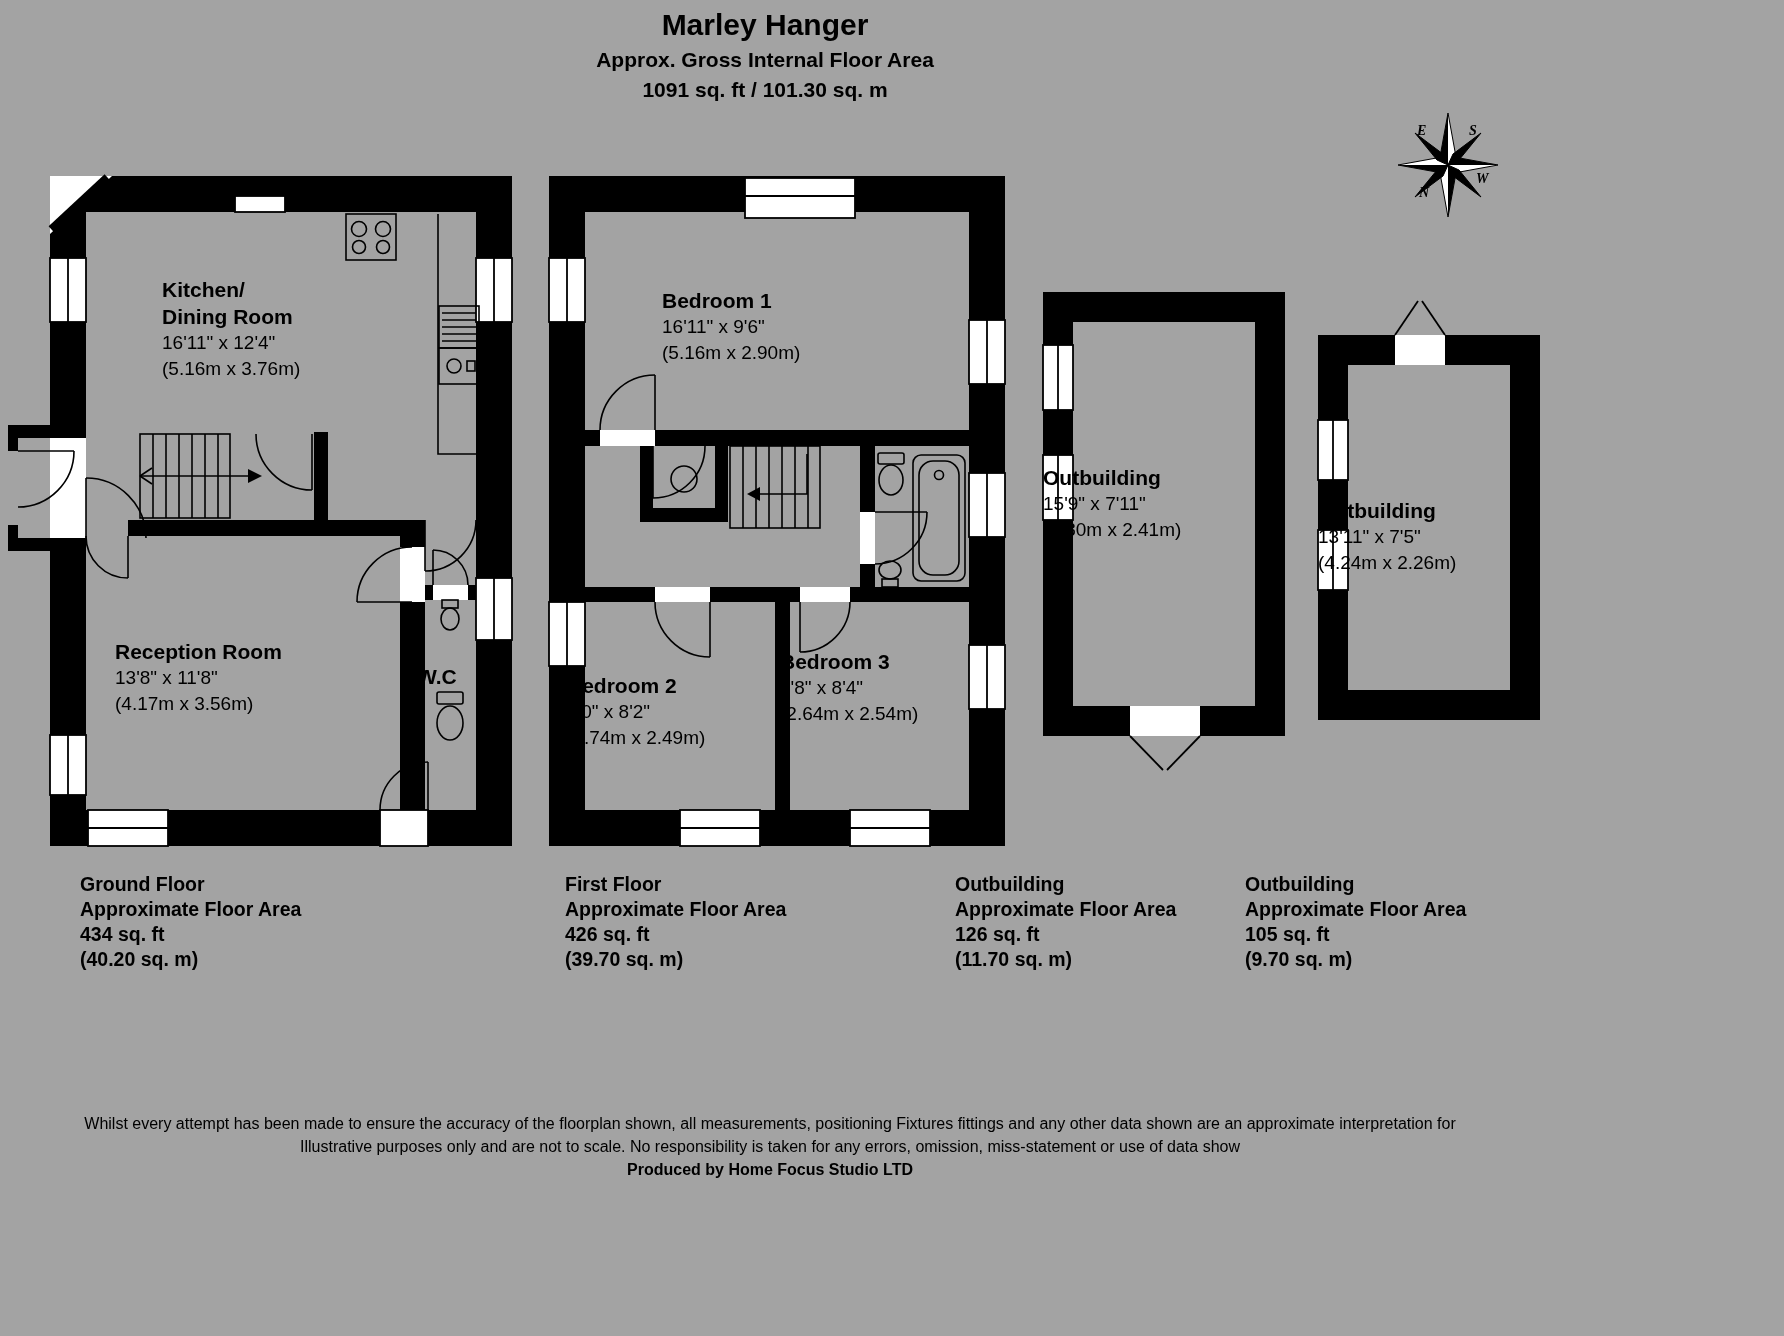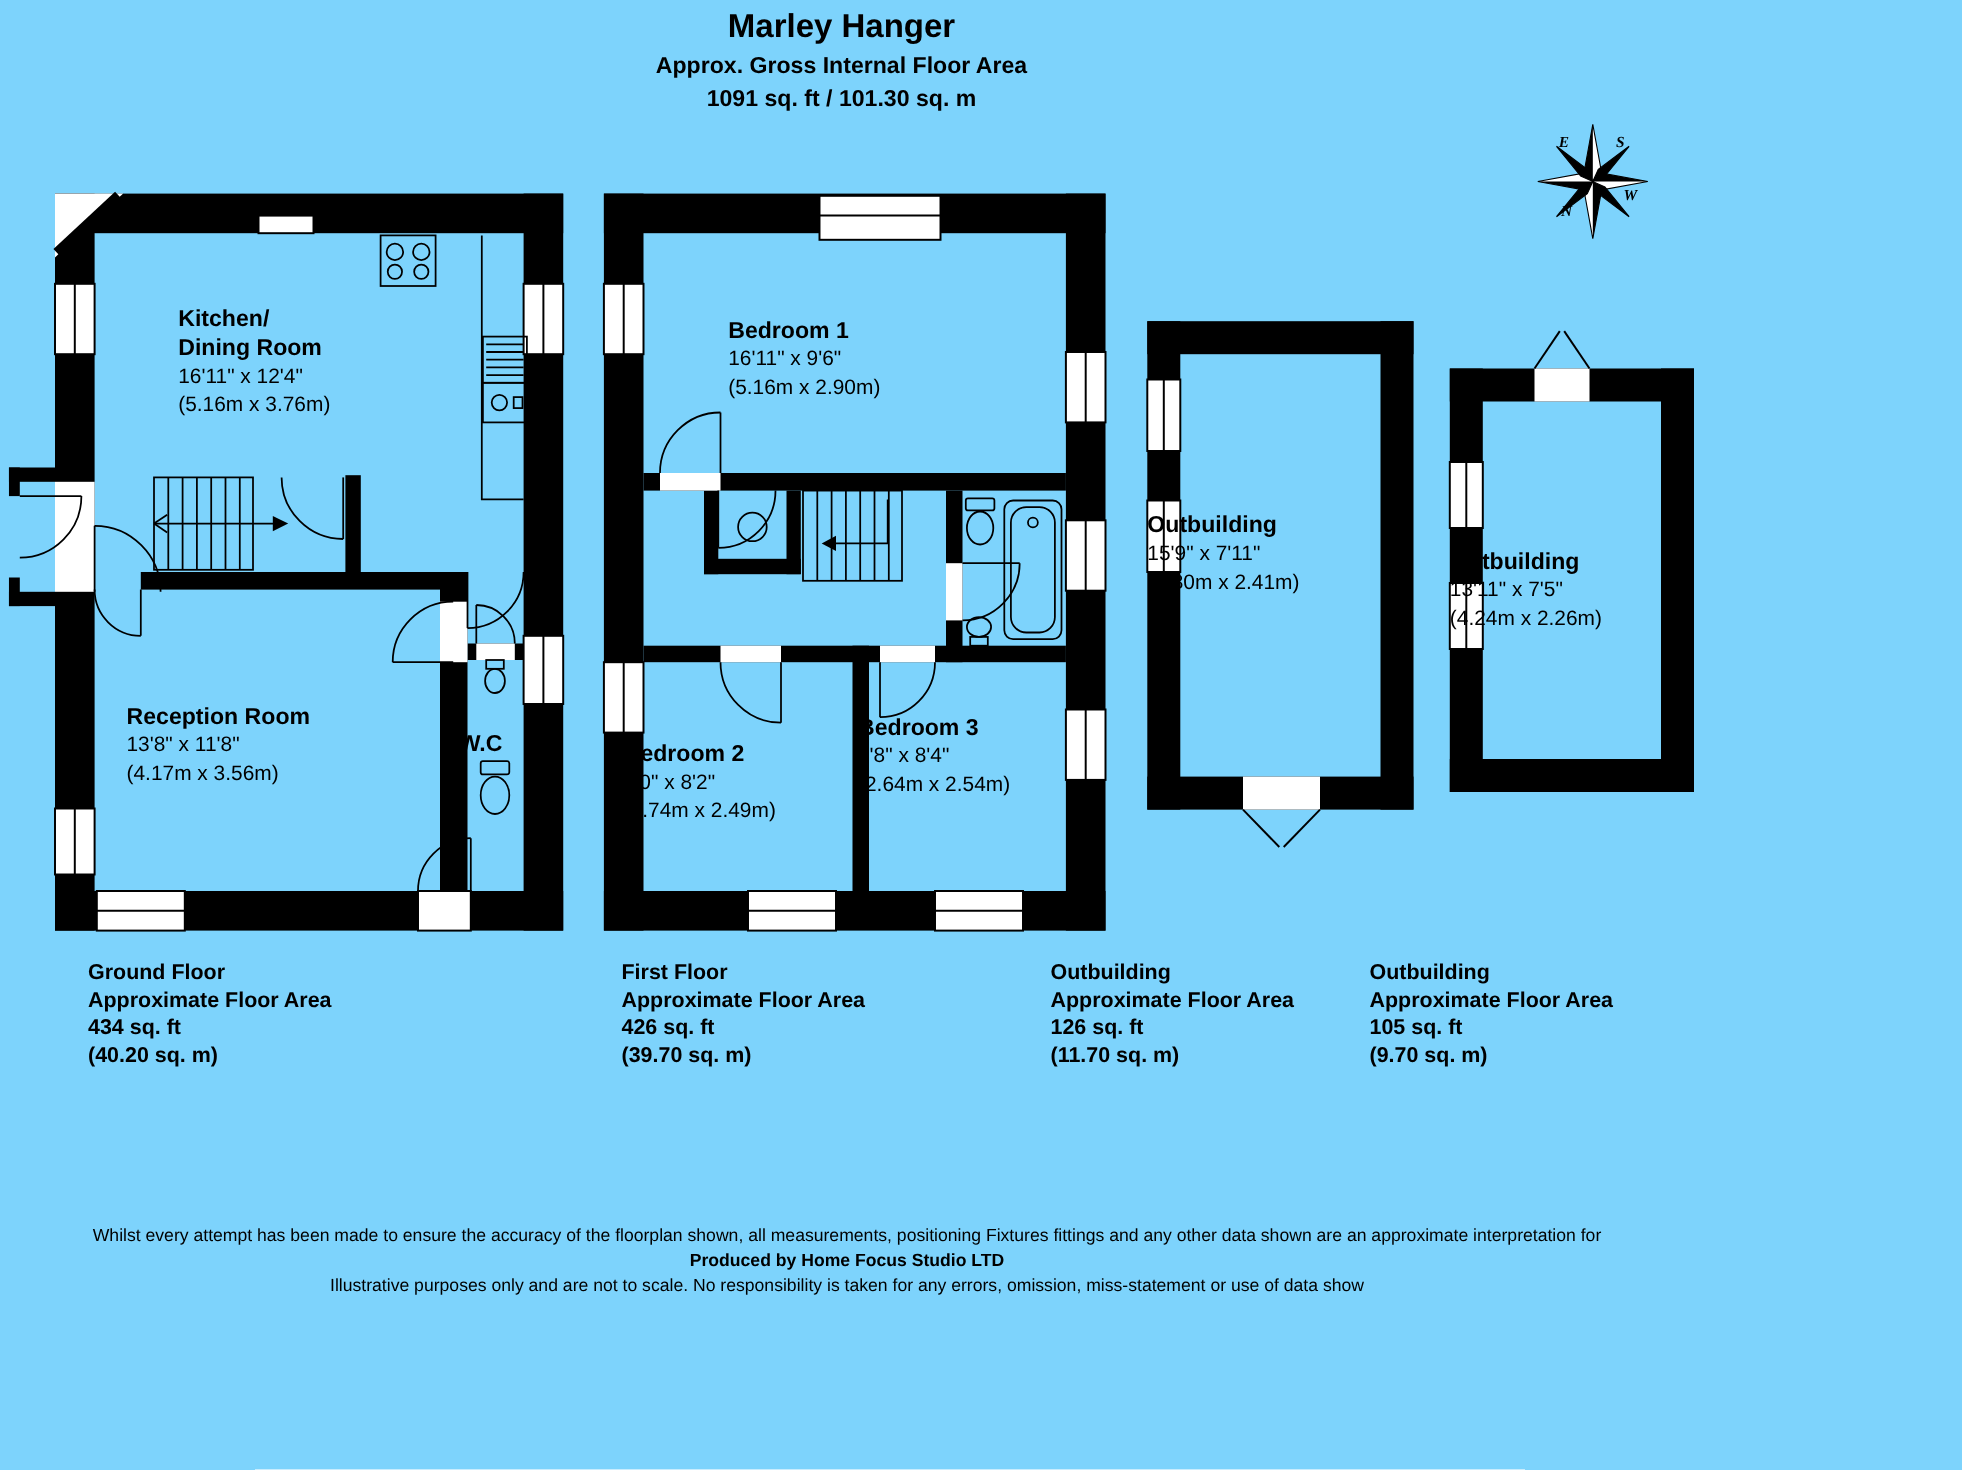--- a/index.html
+++ b/index.html
@@ -1,16 +1,16 @@
 <!DOCTYPE html>
 <html><head>
 <meta charset="utf-8">
 <style>
   html,body{margin:0;padding:0;background:#fff}
-  #page{position:relative;width:1784px;height:1336px;background:#7dd3fc;
+  #page{position:relative;width:1784px;height:1336px;background:#a3a3a3;
         font-family:"Liberation Sans","DejaVu Sans",sans-serif;color:#000;overflow:hidden}
   .abs{position:absolute}
   .center{text-align:center}
   .room-label{}
   .room-name{font-size:21px;font-weight:700;line-height:27px}
   .room-dims{font-size:19px;line-height:26px}
   .caption{font-size:19.5px;font-weight:700;line-height:25px;text-align:left}
   .footer-line{font-size:16px;line-height:23px}
   .footer-bold{font-weight:700}
   .title-main{font-size:30px;font-weight:700}
@@ -359,17 +359,17 @@
 
   <div class="abs caption" style="left:1245px;top:872px;width:400px">
     <div>Outbuilding</div>
     <div>Approximate Floor Area</div>
     <div>105 sq. ft</div>
     <div>(9.70 sq. m)</div>
   </div>
 
   <div class="abs center" style="left:0;top:1112px;width:1540px">
     <div class="footer-line">Whilst every attempt has been made to ensure the accuracy of the floorplan shown, all measurements, positioning Fixtures fittings and any other data shown are an approximate interpretation for</div>
+    <div class="footer-line">Illustrative purposes only  and are not to scale. No responsibility is taken for any errors, omission, miss-statement or use of data show</div>
     <div class="footer-line footer-bold">Produced by Home Focus Studio LTD</div>
-    <div class="footer-line">Illustrative purposes only  and are not to scale. No responsibility is taken for any errors, omission, miss-statement or use of data show</div>
   </div>
 
 </div>
 
 </body></html>

